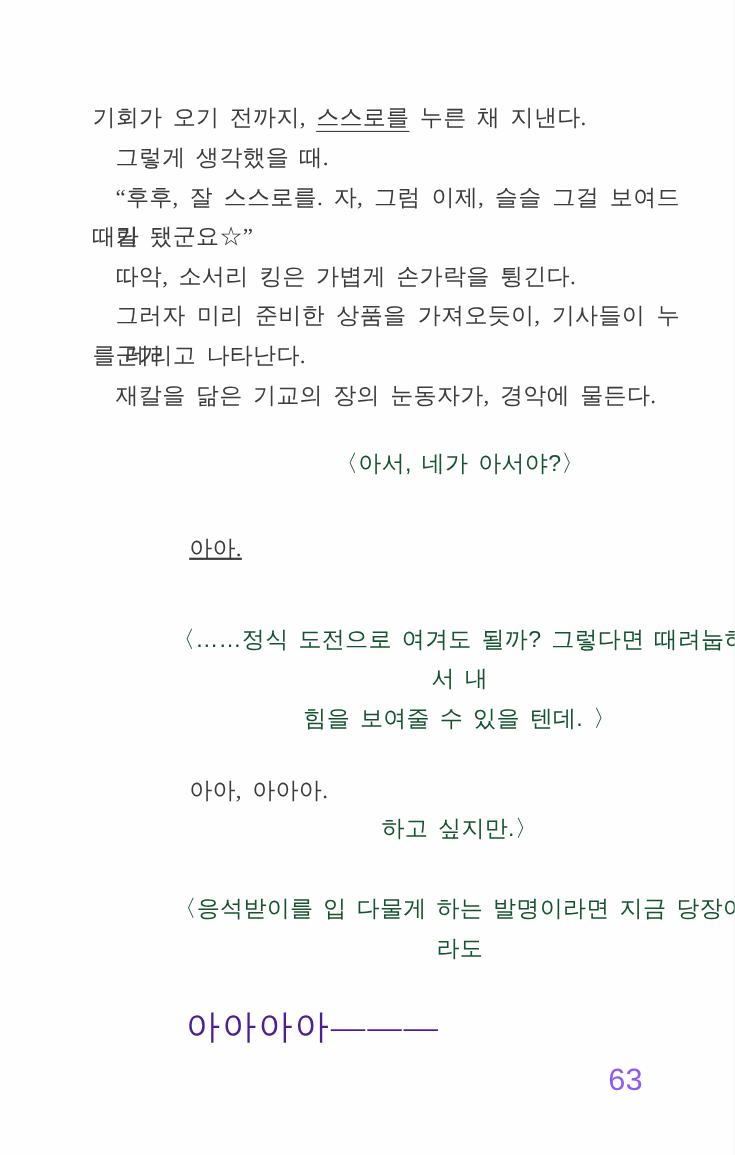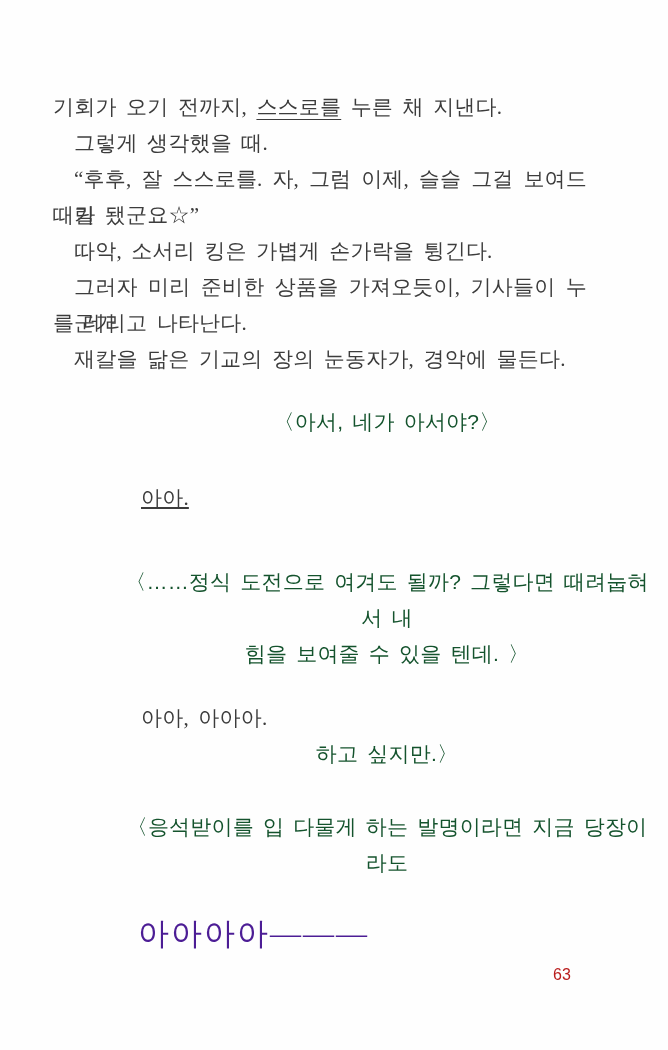--- a/index.html
+++ b/index.html
@@ -13,21 +13,21 @@
     height: 1050px;
     margin: 0 auto;
     background: #fefefe;
     overflow: hidden;
     color: #3c3c3c;
   }
   
   .text-block {
     position: absolute;
     top: 89px;
-    left: 53px;
+    left: 84px;
     width: 534px;
     font-family: "Liberation Serif", "DejaVu Serif", serif;
     font-size: 21px;
     line-height: 36px;
     word-spacing: 4px;
     letter-spacing: 0.2px;
   }
   .line { height: 36px; white-space: nowrap; }
   .line.indent { padding-left: 21px; }
   .line.just {
@@ -83,22 +83,22 @@
     line-height: 44px;
     letter-spacing: 2px;
     color: #4c1d95;
   }
   
   .page-number {
     position: absolute;
     top: 966px;
     left: 553px;
     font-family: "Liberation Sans", "DejaVu Sans", sans-serif;
-    font-size: 16px;
-    color: #b91c1c;
+    font-size: 28px;
+    color: #8b5cf6;
     text-align: right;
   }
 </style>
 </head>
 <body>
 
 <div class="page">
 
   <main class="text-block">
     <div class="line"><span>기회가 오기 전까지, </span><span class="emph">스스로를</span><span> 누른 채 지낸다.</span></div>

